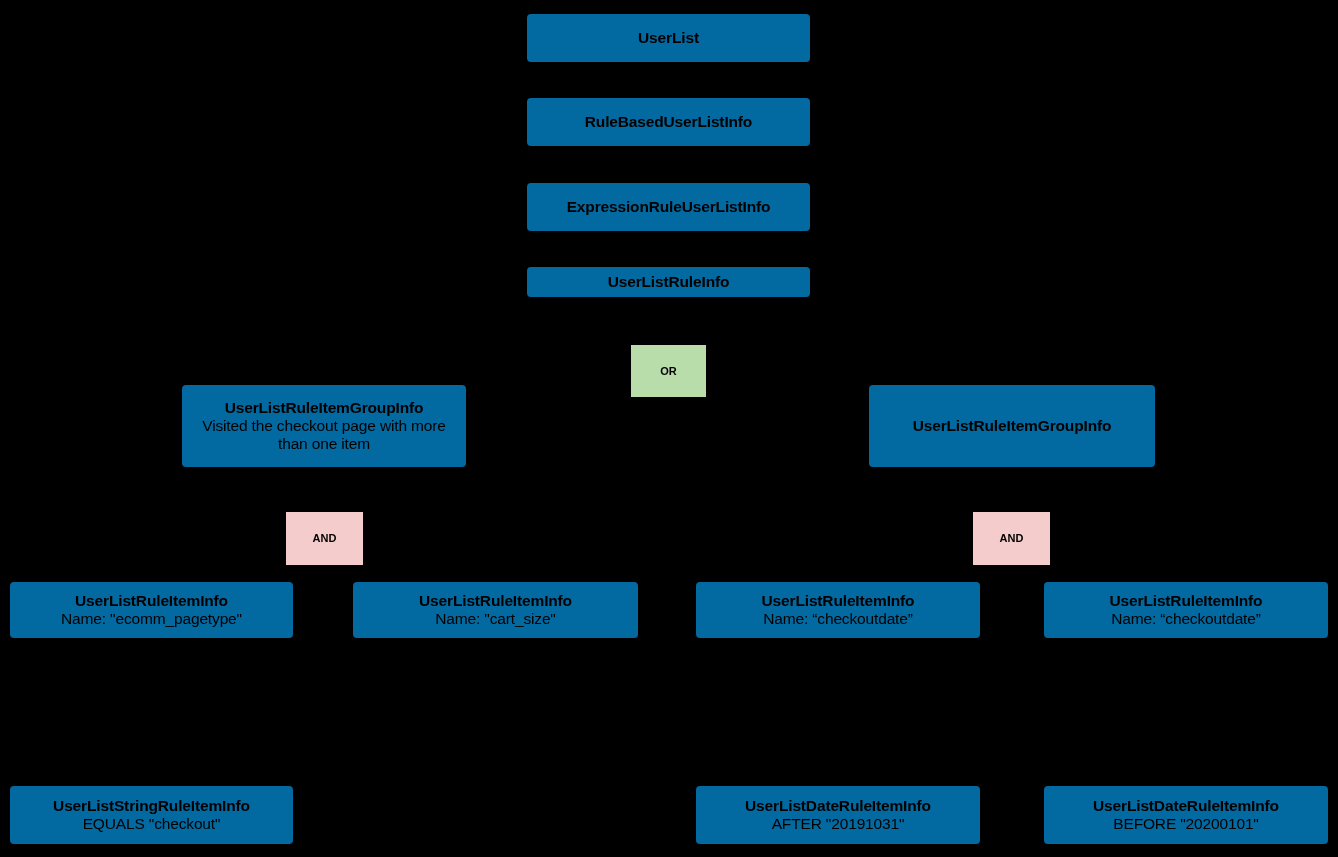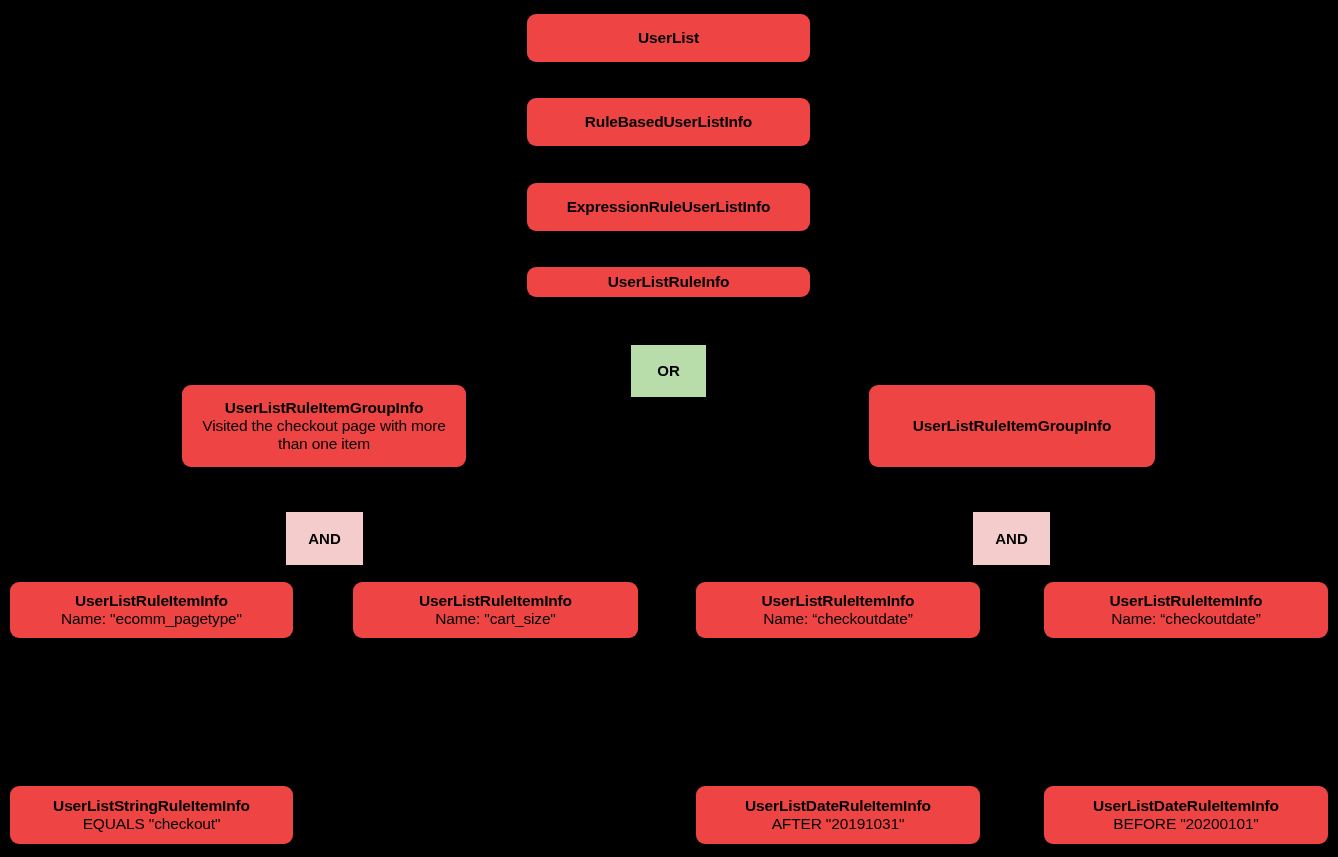--- a/index.html
+++ b/index.html
@@ -24,22 +24,22 @@
     box-sizing: border-box;
     display: flex;
     flex-direction: column;
     align-items: center;
     justify-content: center;
     text-align: center;
     color: #000000;
     line-height: 1.18;
   }
   .node.class-box {
-    background: #ef4444;
-    border-radius: 9px;
+    background: #0369a1;
+    border-radius: 4px;
   }
   .node.op-or {
     background: #b9dcab;
     border-radius: 0;
   }
   .node.op-and {
     background: #f5cccc;
     border-radius: 0;
   }
   .node-title {
@@ -48,21 +48,21 @@
     letter-spacing: -0.15px;
     white-space: nowrap;
   }
   .node-sub {
     font-size: 15.5px;
     letter-spacing: -0.15px;
     padding: 0 10px;
   }
   .op-label {
     font-weight: bold;
-    font-size: 15px;
+    font-size: 11px;
   }
   .edge {
     position: absolute;
     background: #000000;
   }
   .arrowhead {
     position: absolute;
     width: 0;
     height: 0;
     border-left: 6px solid transparent;

